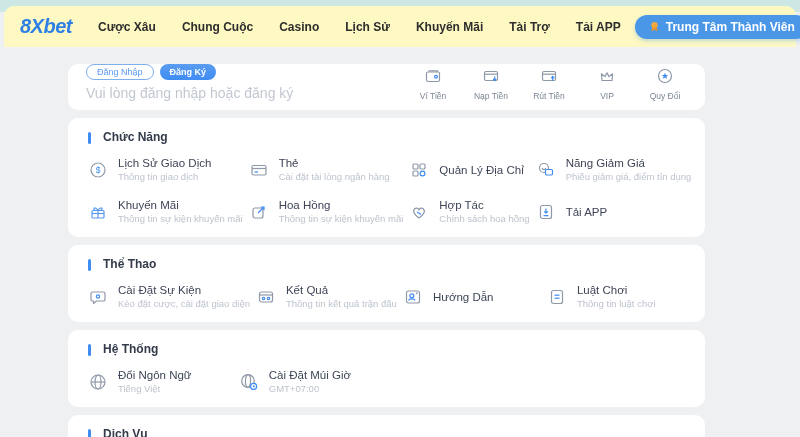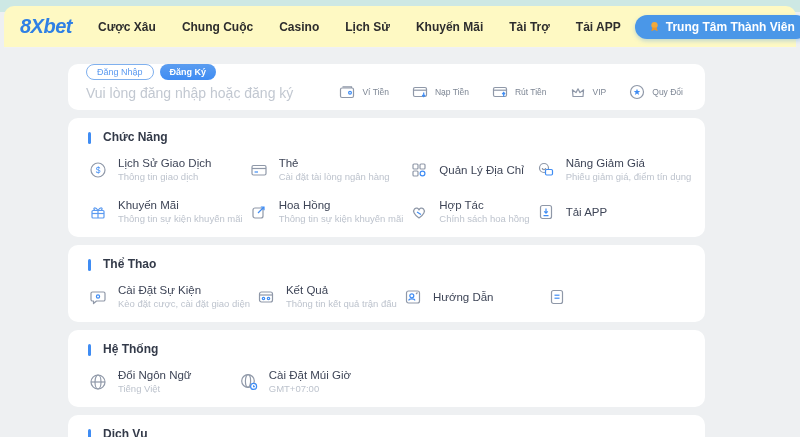--- a/index.html
+++ b/index.html
@@ -32,21 +32,21 @@
   .container { width:637px; margin:16px 0 0 68px; display:flex; flex-direction:column; gap:8px; }
   .card { background:#fff; border-radius:10px; }
 
   .account-card { display:flex; justify-content:space-between; align-items:flex-end; padding:7px 22px 9px 18px; height:46px; }
   .acc-left { display:flex; flex-direction:column; gap:5px; }
   .acc-pills { display:flex; gap:6px; }
   .pill-login { border:1px solid #7fb0ee; color:#5b9af0; background:#fff; font-size:9px; border-radius:11px; padding:2px 10px; cursor:pointer; }
   .pill-register { border:none; color:#fff; background:linear-gradient(180deg,#5b9df0,#3f8cf3); font-size:9px; font-weight:700; border-radius:11px; padding:3px 10px; cursor:pointer; }
   .acc-hint { font-size:14px; color:#c2c8d1; }
   .qa { display:flex; gap:22px; }
-  .qa-item { display:flex; align-items:center; gap:6px; min-width:36px; cursor:pointer; }
+  .qa-item { display:flex; flex-direction:column; align-items:center; gap:6px; min-width:36px; cursor:pointer; }
   .qa-label { font-size:8.5px; color:#7d8694; white-space:nowrap; }
 
   .section-card { padding:10px 20px 12px; }
   .section-card.clipped { padding-bottom:40px; }
   .sec-head { display:flex; align-items:flex-end; gap:12px; height:16px; }
   .sec-bar { width:3px; height:12px; border-radius:2px; background:#3f8cf3; }
   .sec-title { font-size:12px; font-weight:700; color:#333a49; }
   .grid { display:grid; grid-template-columns:repeat(4,1fr); column-gap:6px; row-gap:15px; margin-top:12px; }
   .item { display:flex; align-items:center; gap:10px; cursor:pointer; min-height:27px; }
   .item .ic { flex:none; width:20px; height:20px; display:flex; align-items:center; justify-content:center; }
@@ -314,20 +314,24 @@
       </div>
 
       <div class="item">
         <span class="ic">
           <svg width="20" height="20" viewBox="0 0 20 20" fill="none" stroke="#8f98a8" stroke-width="1.2">
               <rect x="4.5" y="3.5" width="11" height="13" rx="2"></rect>
               <line x1="7.5" y1="8.2" x2="12.5" y2="8.2" stroke="#3f8cf3"></line>
               <line x1="7.5" y1="11.2" x2="12.5" y2="11.2" stroke="#3f8cf3"></line>
             </svg>
         </span>
+        <span class="txt">
+            <span class="ttl">Luật Chơi</span>
+            <span class="sub">Thông tin luật chơi</span>
+          </span>
       </div>
 
     </div>
   </div>
 
   <div class="card section-card">
     <div class="sec-head">
       <div class="sec-bar"></div>
       <div class="sec-title">Hệ Thống</div>
     </div>

